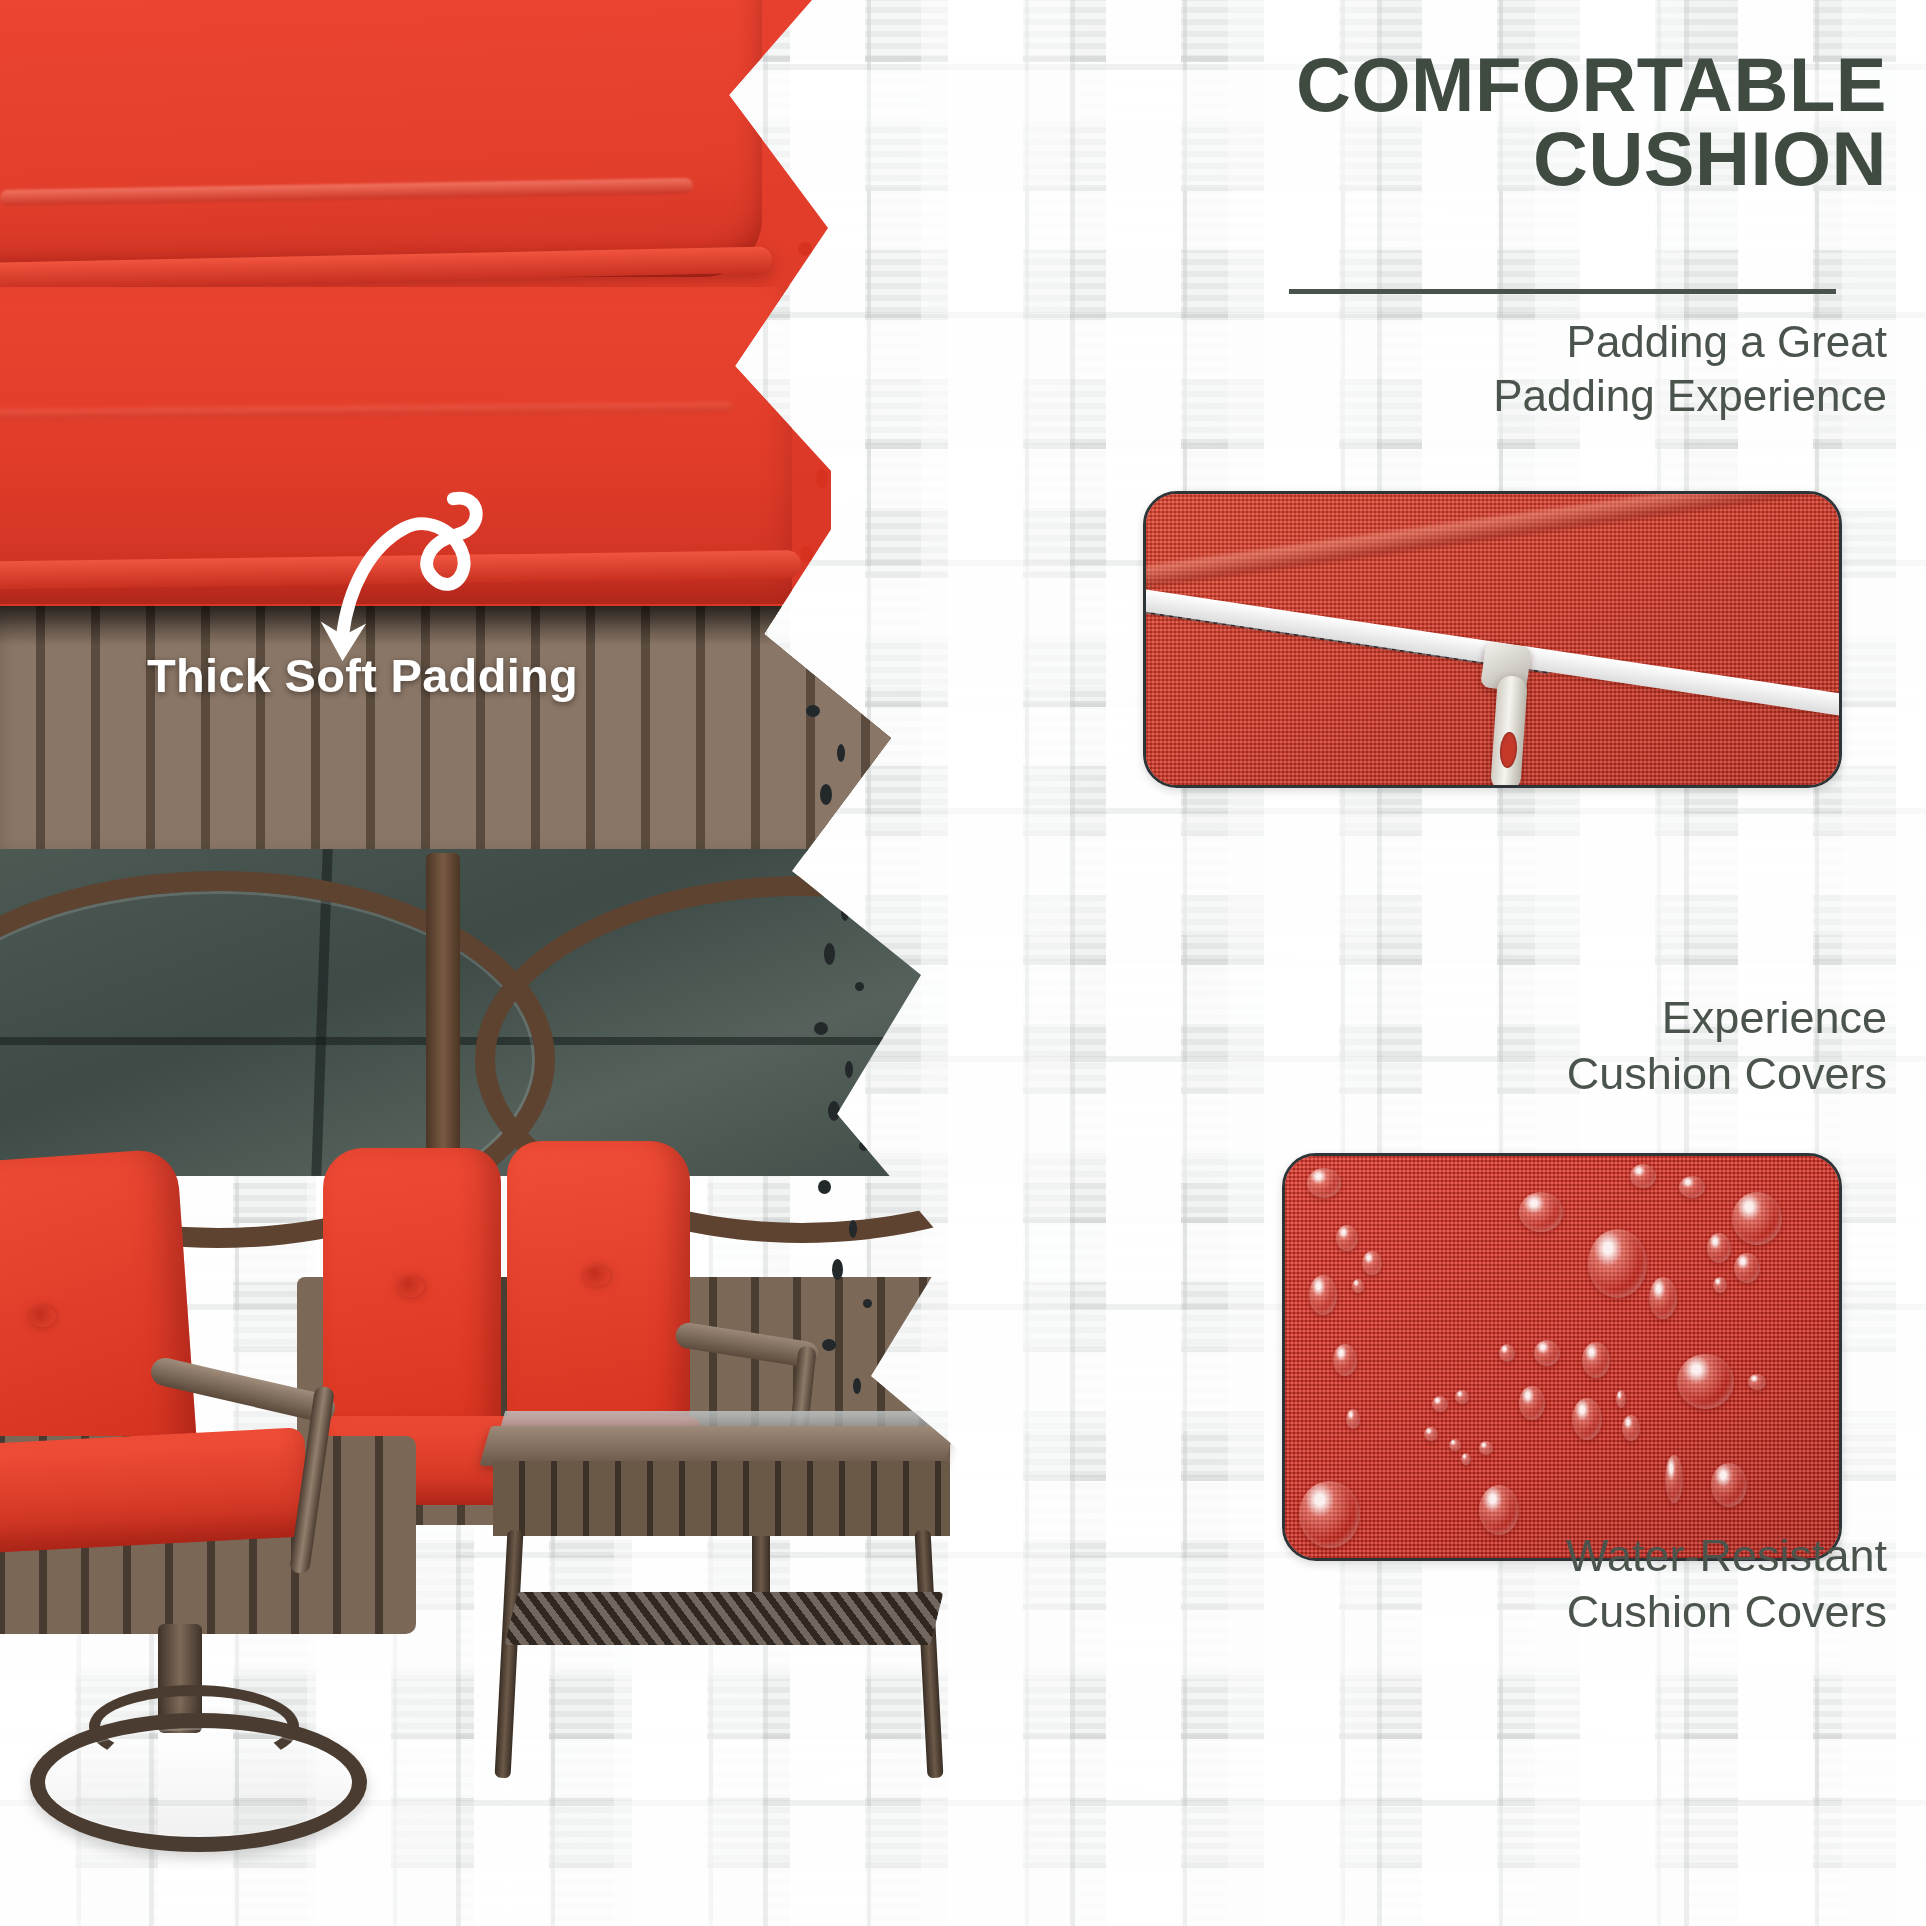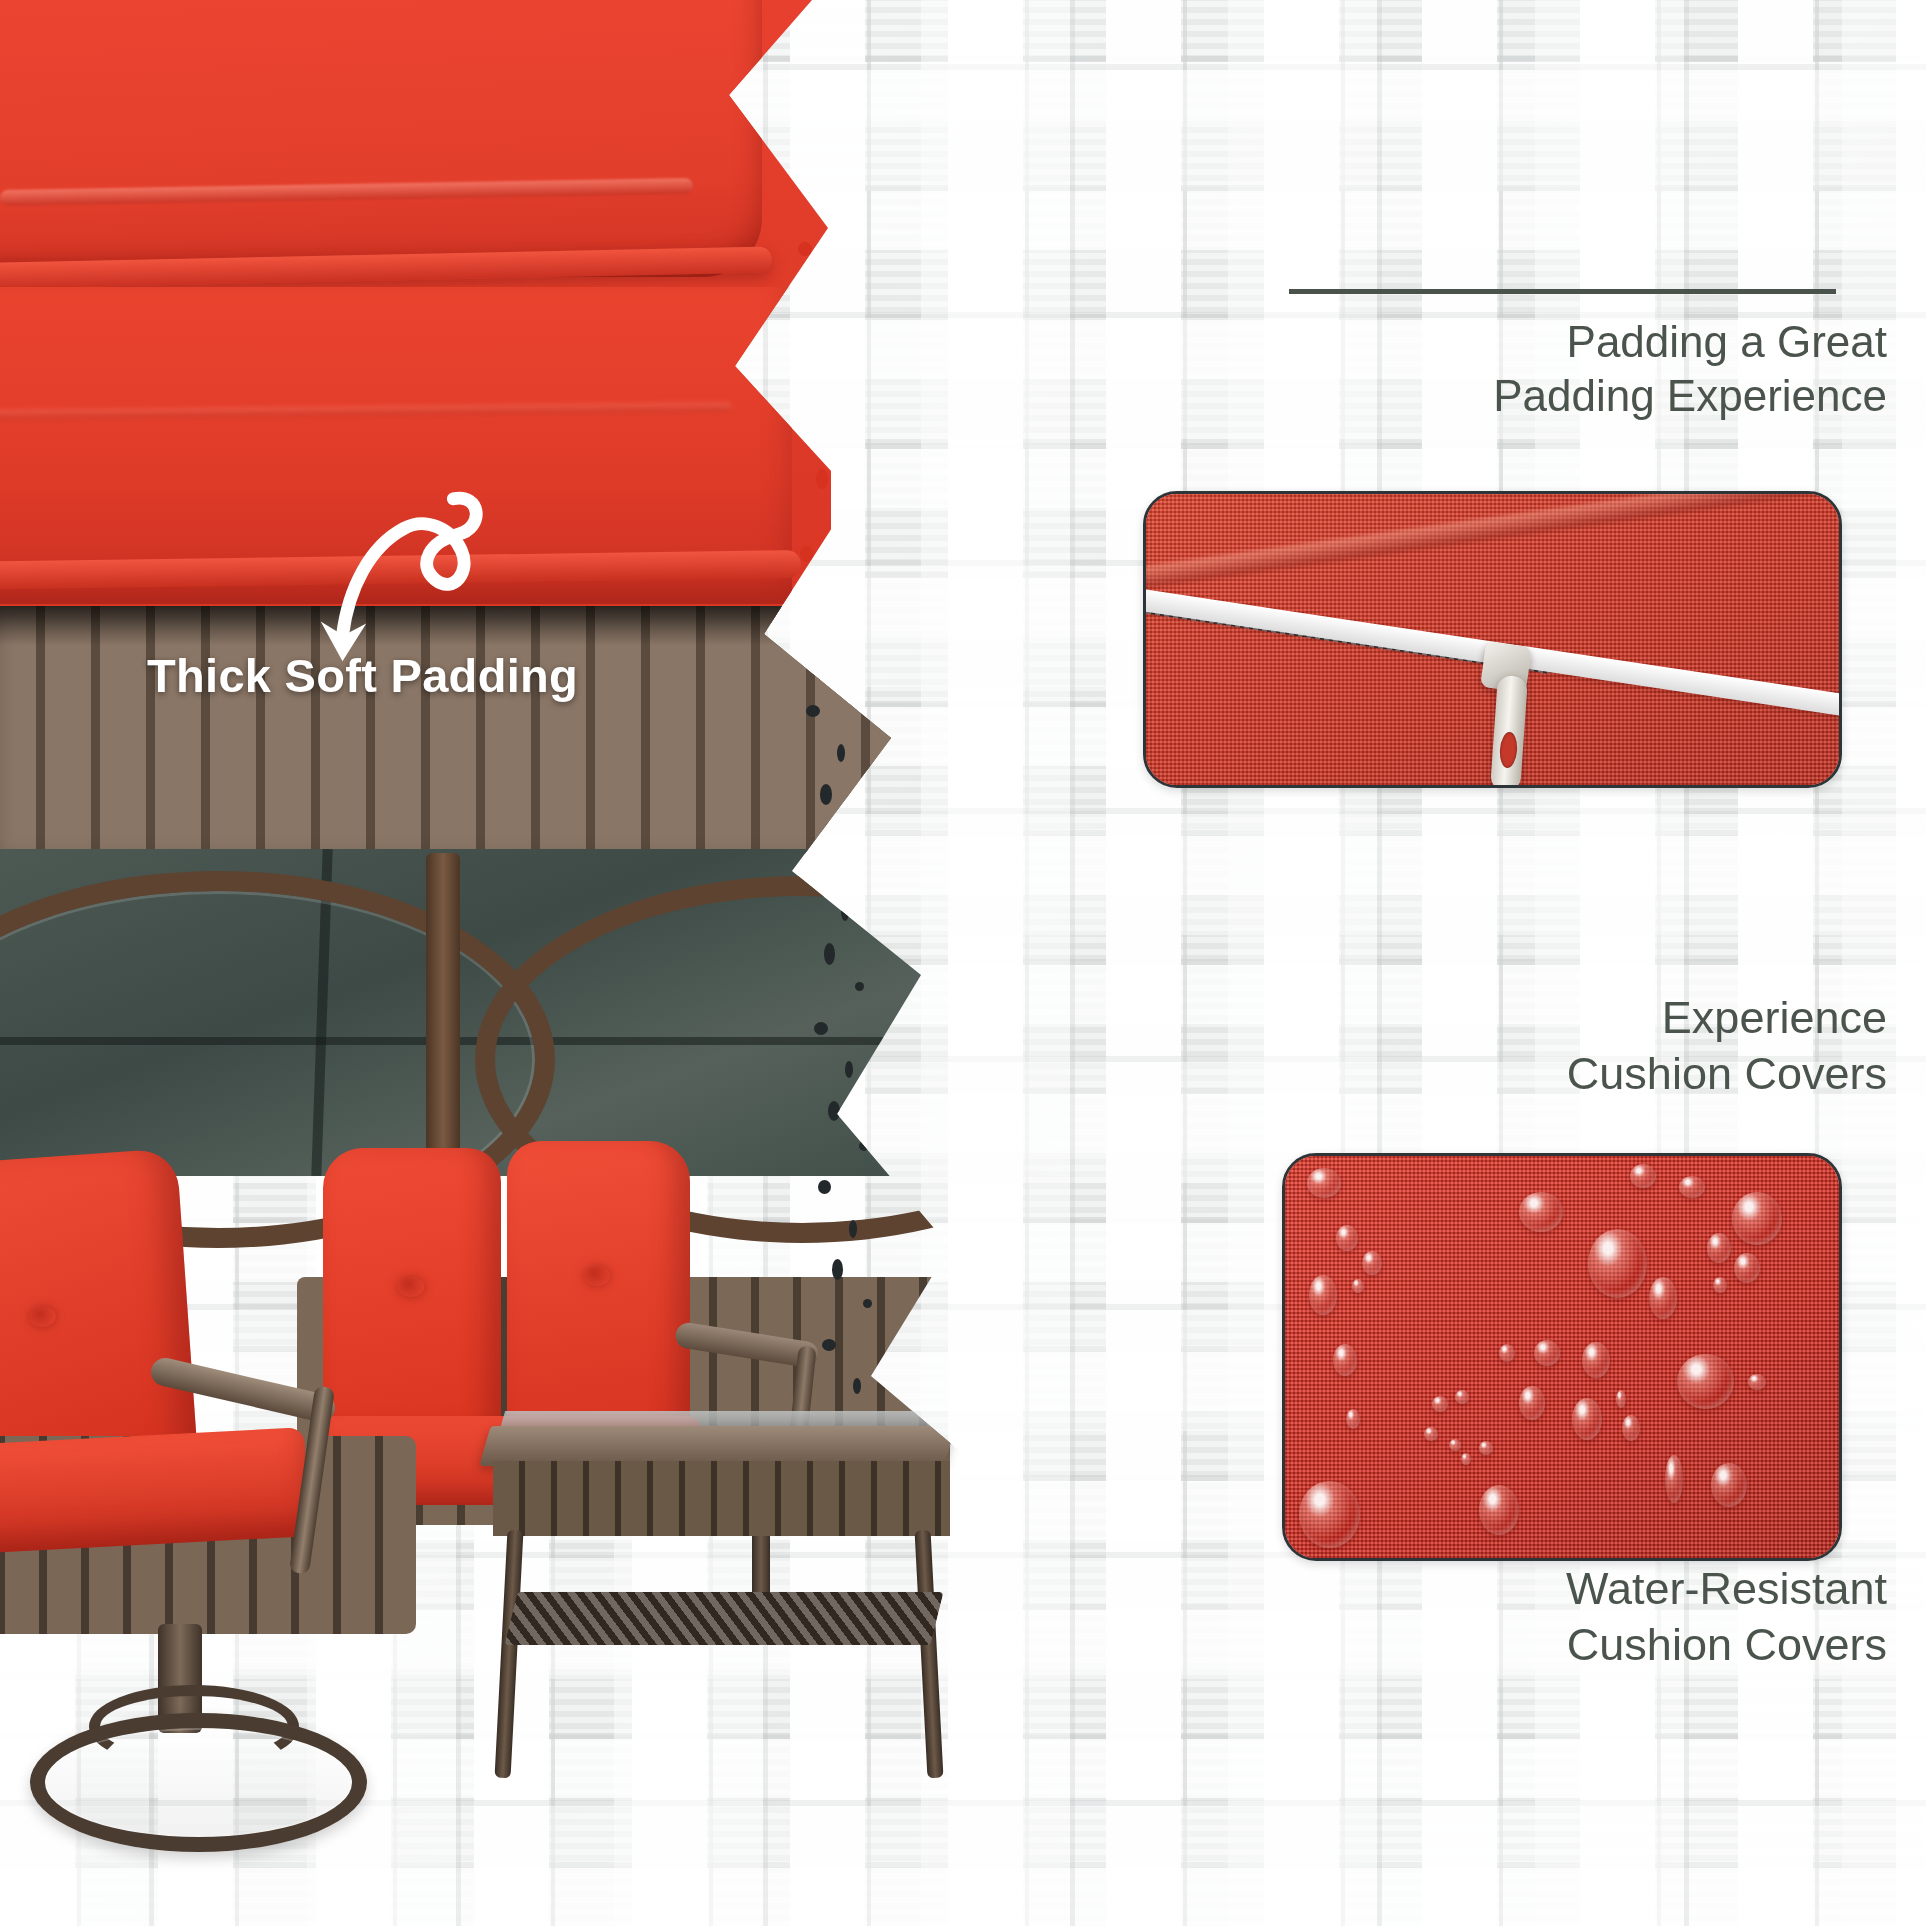--- a/index.html
+++ b/index.html
@@ -290,21 +290,21 @@
     position:absolute;left:354px;top:238px;width:17px;height:36px;
     border-radius:50%;background:#c5392a;box-shadow:inset 0 0 3px rgba(0,0,0,.5);
     transform:rotate(4deg);
   }
 
   .caption{
     position:absolute;left:1010px;width:877px;text-align:right;
     font-size:45px;line-height:1.25;color:#4b544c;
   }
   .cap-zip{top:990px;}
-  .cap-water{top:1561px;}
+  .cap-water{top:1528px;}
 
   
   .card-water{left:1282px;top:1153px;width:554px;height:402px;}
   .water-fabric{
     position:absolute;inset:0;
     background-color:#e23327;
     background-image:
       repeating-linear-gradient(0deg,rgba(0,0,0,.16) 0 2px,rgba(255,255,255,.11) 2px 4px),
       repeating-linear-gradient(90deg,rgba(0,0,0,.15) 0 2px,rgba(255,255,255,.10) 2px 4px),
       linear-gradient(150deg,#ea3a2c 0%,#db2e22 60%,#c5281e 100%);
@@ -422,20 +422,24 @@
       <div class="spd" style="left:176px;top:1141px;width:10px;height:10px;"></div>
       <div class="spd" style="left:135px;top:1180px;width:13px;height:14px;"></div>
       <div class="spd" style="left:166px;top:1220px;width:8px;height:18px;"></div>
       <div class="spd" style="left:149px;top:1259px;width:11px;height:21px;"></div>
       <div class="spd" style="left:180px;top:1299px;width:9px;height:9px;"></div>
       <div class="spd" style="left:139px;top:1339px;width:14px;height:12px;"></div>
       <div class="spd" style="left:170px;top:1378px;width:8px;height:16px;"></div>
     </div>
   </div>
 
+  <div class="headline">
+    <div>COMFORTABLE</div>
+    <div>CUSHION</div>
+  </div>
 
   <div class="divider"></div>
 
   <div class="subhead">
     <div>Padding a Great</div>
     <div>Padding Experience</div>
   </div>
 
   <div class="card card-zip">
     <div class="zip-fabric"></div>

